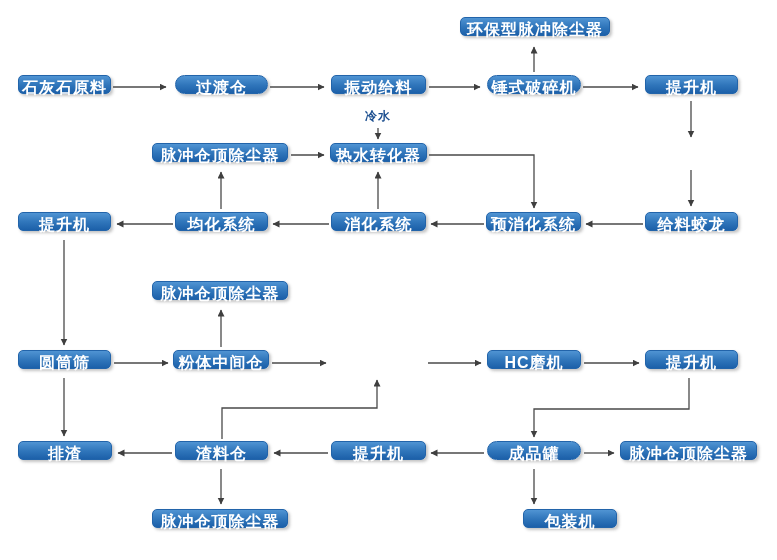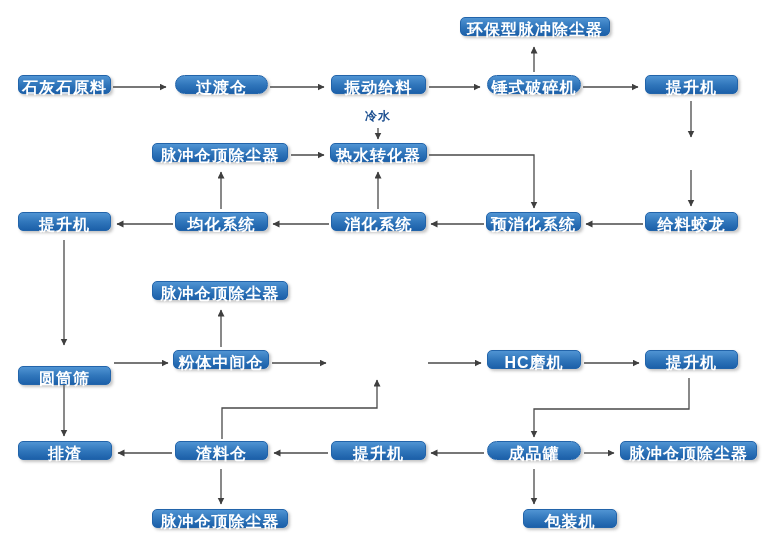--- a/index.html
+++ b/index.html
@@ -81,21 +81,21 @@
   <div class="node" style="left:330px;top:143px;width:97px;">热水转化器</div>
 
   <div class="node" style="left:18px;top:212px;width:93px;">提升机</div>
   <div class="node" style="left:175px;top:212px;width:93px;">均化系统</div>
   <div class="node" style="left:331px;top:212px;width:95px;">消化系统</div>
   <div class="node" style="left:486px;top:212px;width:95px;">预消化系统</div>
   <div class="node" style="left:645px;top:212px;width:93px;">给料蛟龙</div>
 
   <div class="node" style="left:152px;top:281px;width:136px;">脉冲仓顶除尘器</div>
 
-  <div class="node" style="left:18px;top:366px;width:93px;">圆筒筛</div>
+  <div class="node" style="left:18px;top:350px;width:93px;">圆筒筛</div>
   <div class="node" style="left:173px;top:350px;width:96px;">粉体中间仓</div>
   <div class="node" style="left:487px;top:350px;width:94px;">HC磨机</div>
   <div class="node" style="left:645px;top:350px;width:93px;">提升机</div>
 
   <div class="node" style="left:18px;top:441px;width:94px;">排渣</div>
   <div class="node" style="left:175px;top:441px;width:93px;">渣料仓</div>
   <div class="node" style="left:331px;top:441px;width:95px;">提升机</div>
   <div class="node" style="left:487px;top:441px;width:94px;border-radius:11px;">成品罐</div>
   <div class="node" style="left:620px;top:441px;width:137px;">脉冲仓顶除尘器</div>
 

